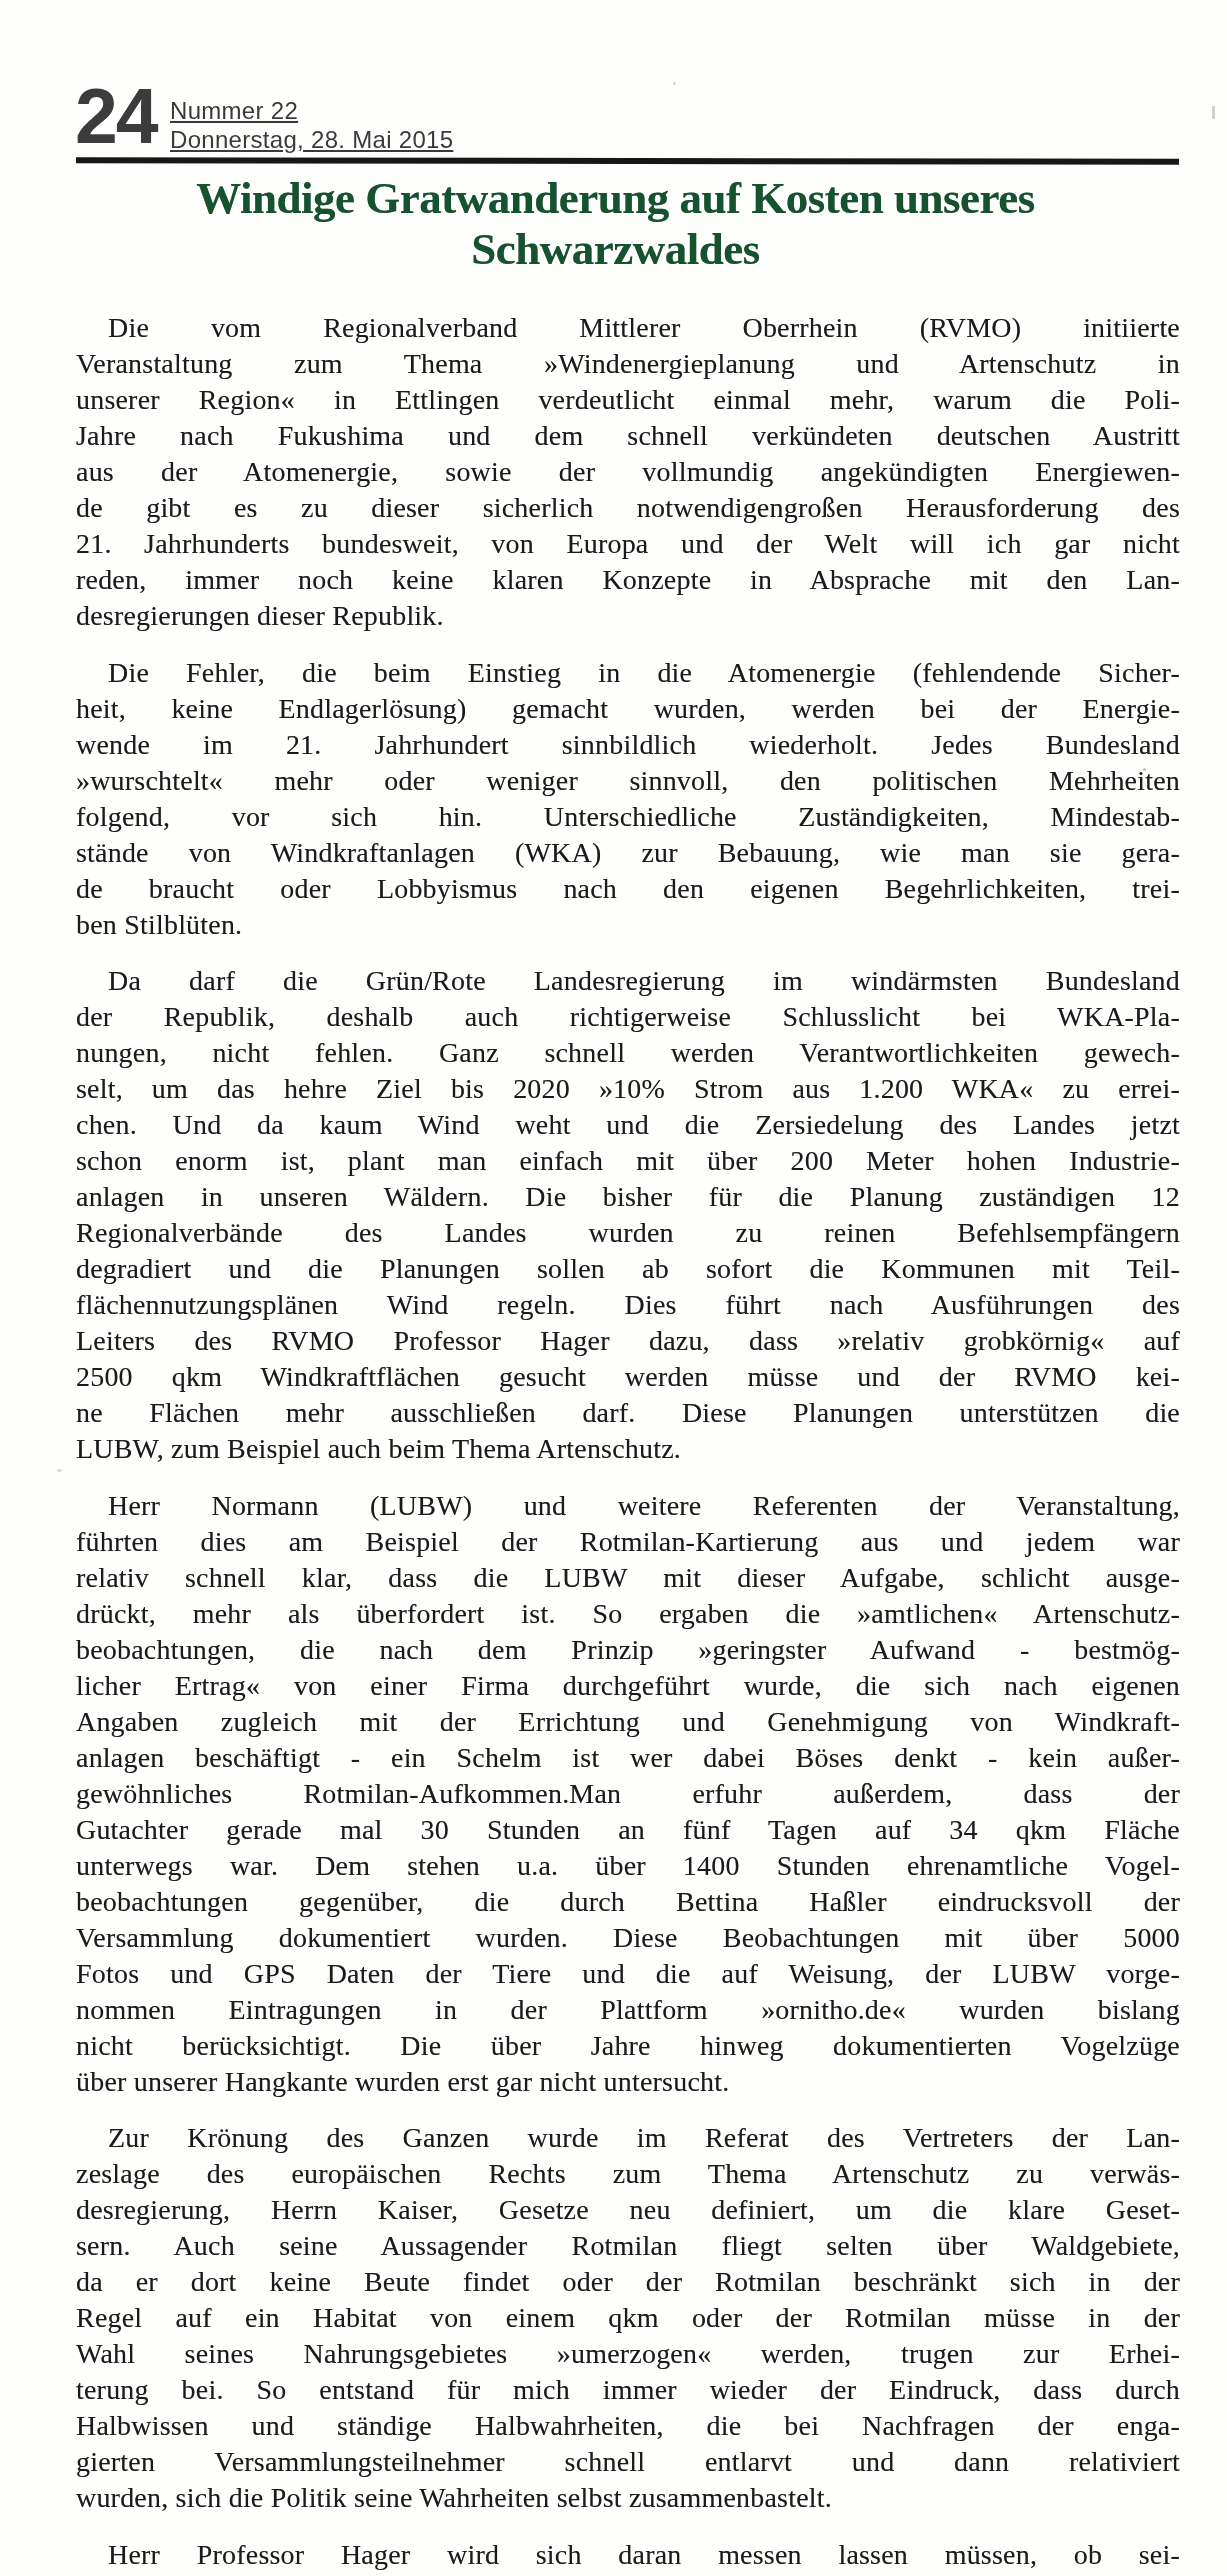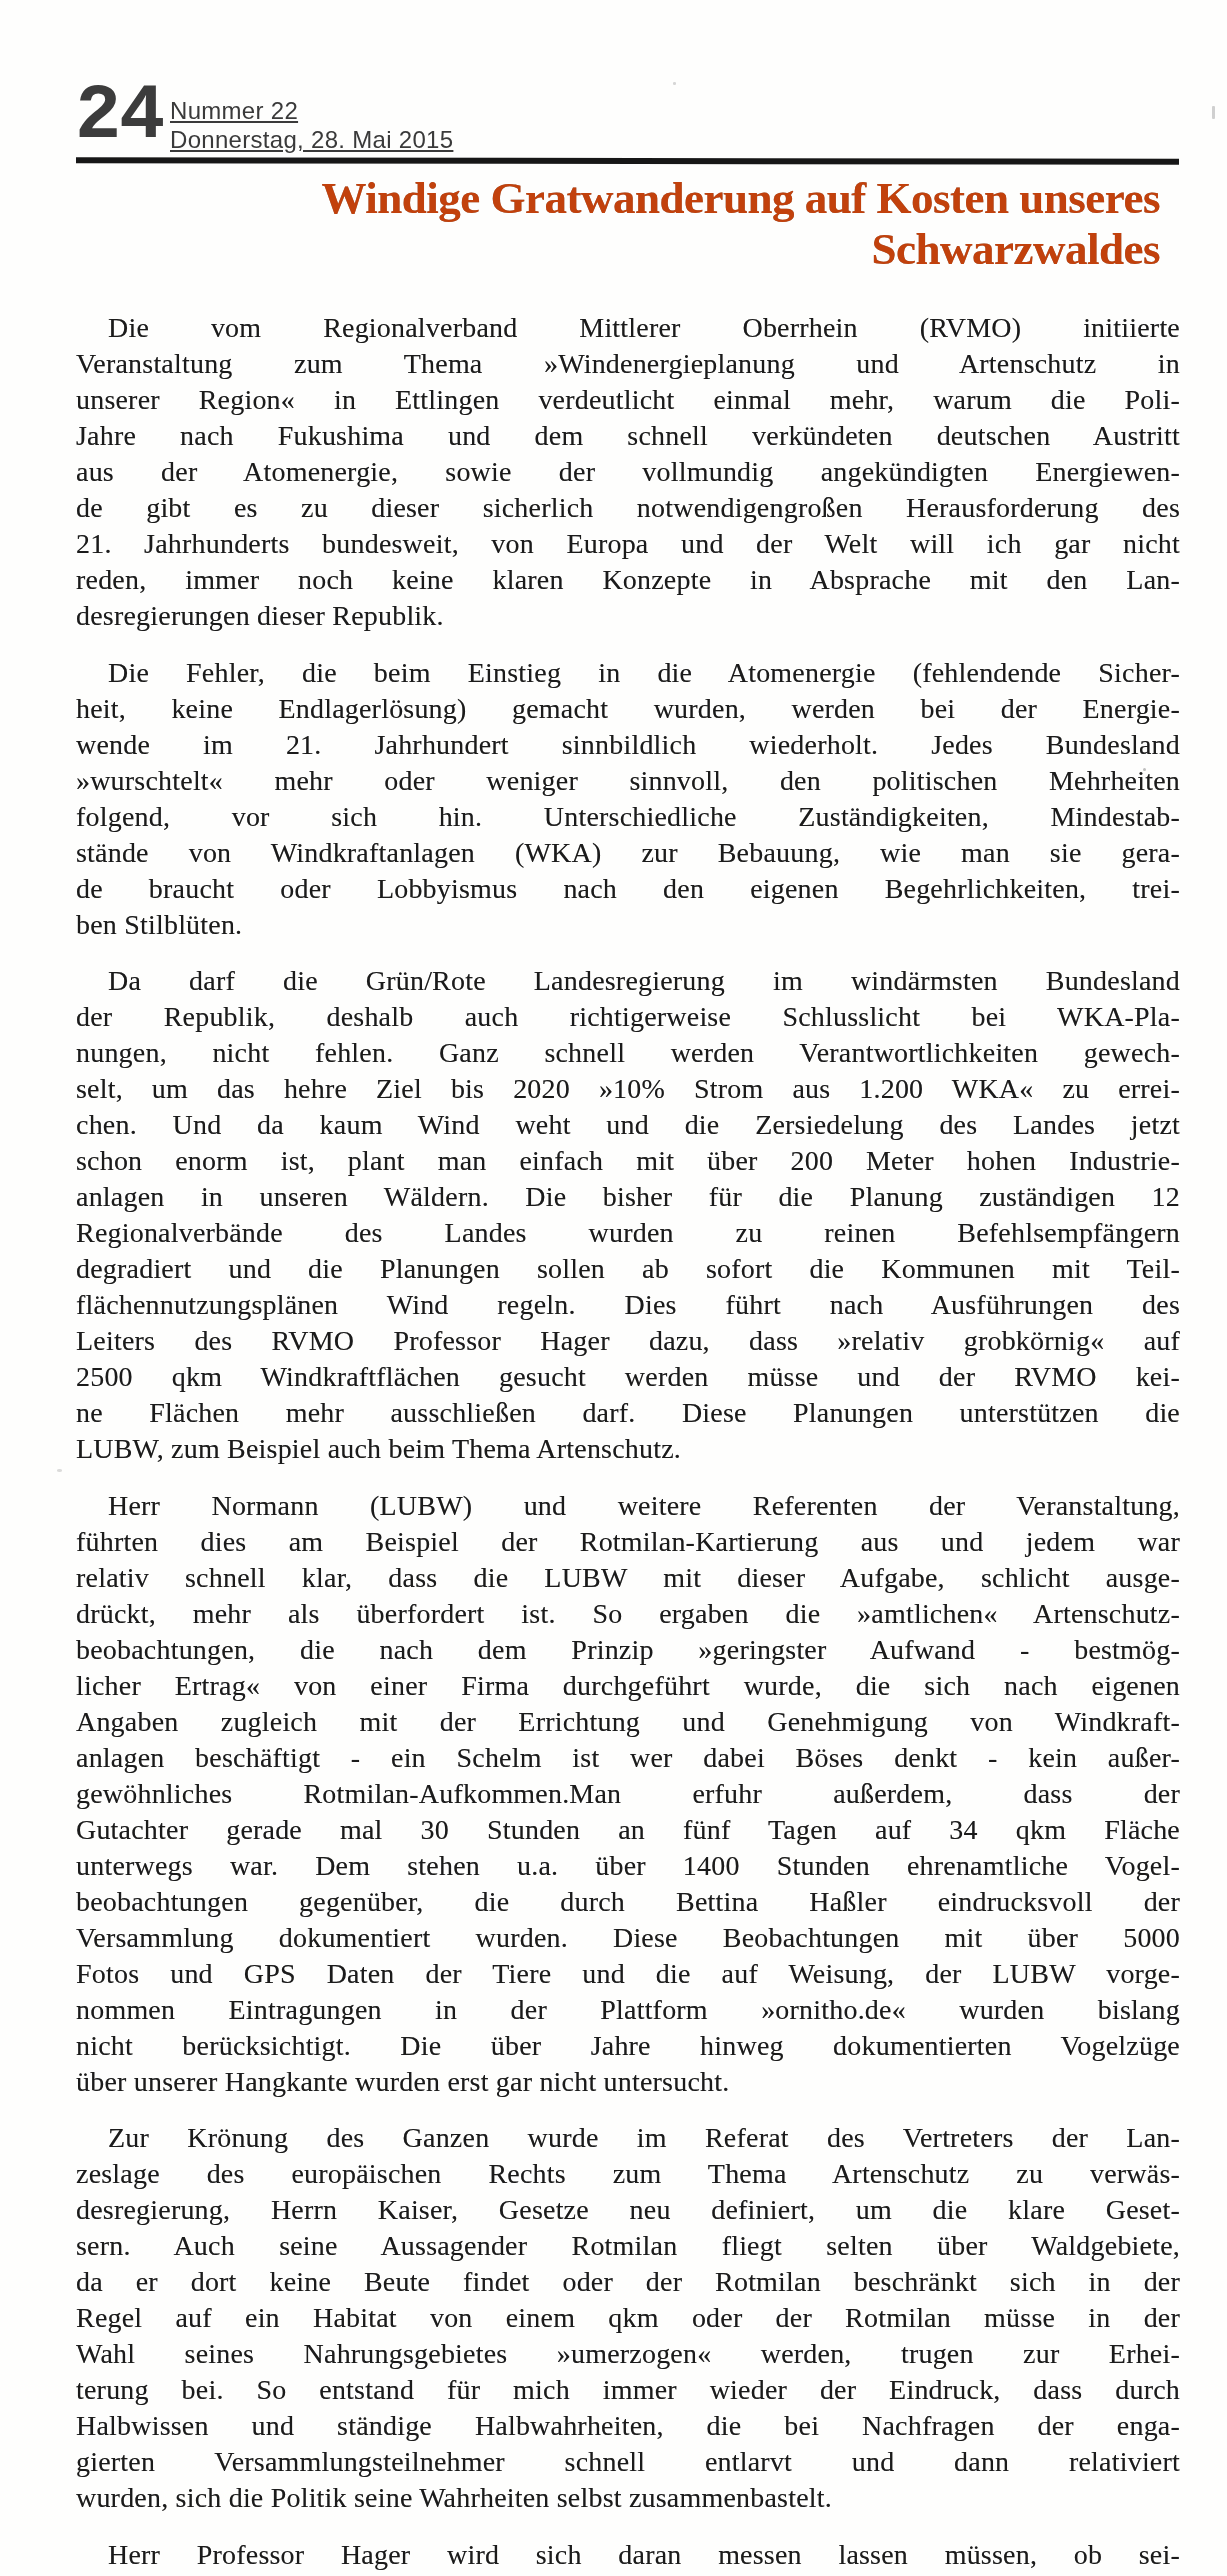--- a/index.html
+++ b/index.html
@@ -7,39 +7,39 @@
     position:relative;
     width:1228px;height:3057px;
     background:#fefefd;
     color:#1d1d1d;
     overflow:hidden;
     font-family:"Liberation Serif", serif;
   }
   
   .pagenum{
     position:absolute;left:75px;top:78px;
-    font-family:Liberation Mono, monospace;
+    font-family:Liberation Sans, sans-serif;
     font-weight:700;font-size:77px;line-height:1;
     letter-spacing:-2.1px;color:#3c3c3c;
   }
   .issue-block{
     position:absolute;left:170px;top:96px;
     font-family:"Liberation Sans", sans-serif;
     font-weight:400;font-size:24px;line-height:29px;
     color:#3a3a3a;letter-spacing:0.3px;text-decoration:underline;
   }
   .rule{position:absolute;background:#171717;}
   .rule-top{left:76px;top:158px;width:1103px;height:5.7px;transform:rotate(0.08deg);}
   
   .headline{
-    position:absolute;left:49px;top:173px;width:1111px;
-    text-align:right;
+    position:absolute;left:60px;top:173px;width:1111px;
+    text-align:center;
     font-family:"Liberation Serif", serif;
     font-weight:700;font-size:45px;line-height:51px;
-    letter-spacing:-0.5px;color:#c2410c;
+    letter-spacing:-0.5px;color:#14532d;
     text-shadow:0 0 0.5px rgba(20,20,20,.45);
   }
   
   .article-body{
     position:absolute;left:76px;top:310px;width:1104px;
     font-size:28px;line-height:36px;
     letter-spacing:0.2px;
     color:#1b1b1b;
     text-shadow:0 0 0.5px rgba(25,25,25,.4);
   }

